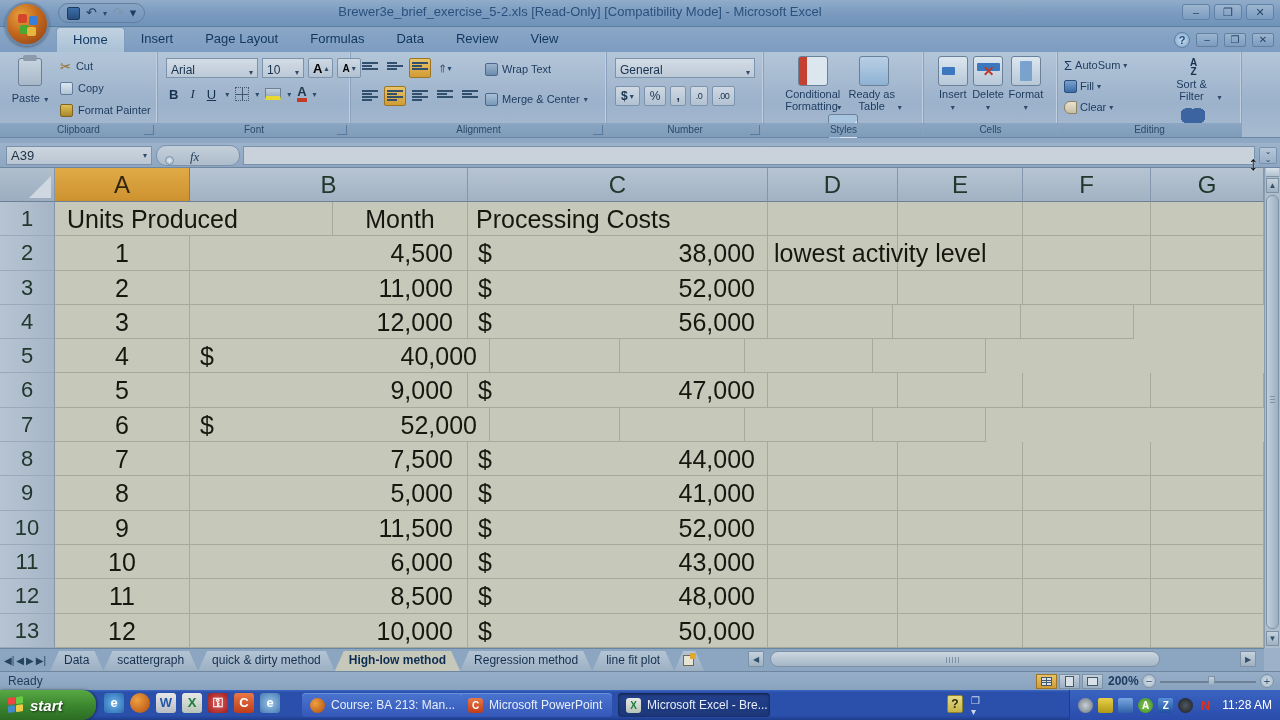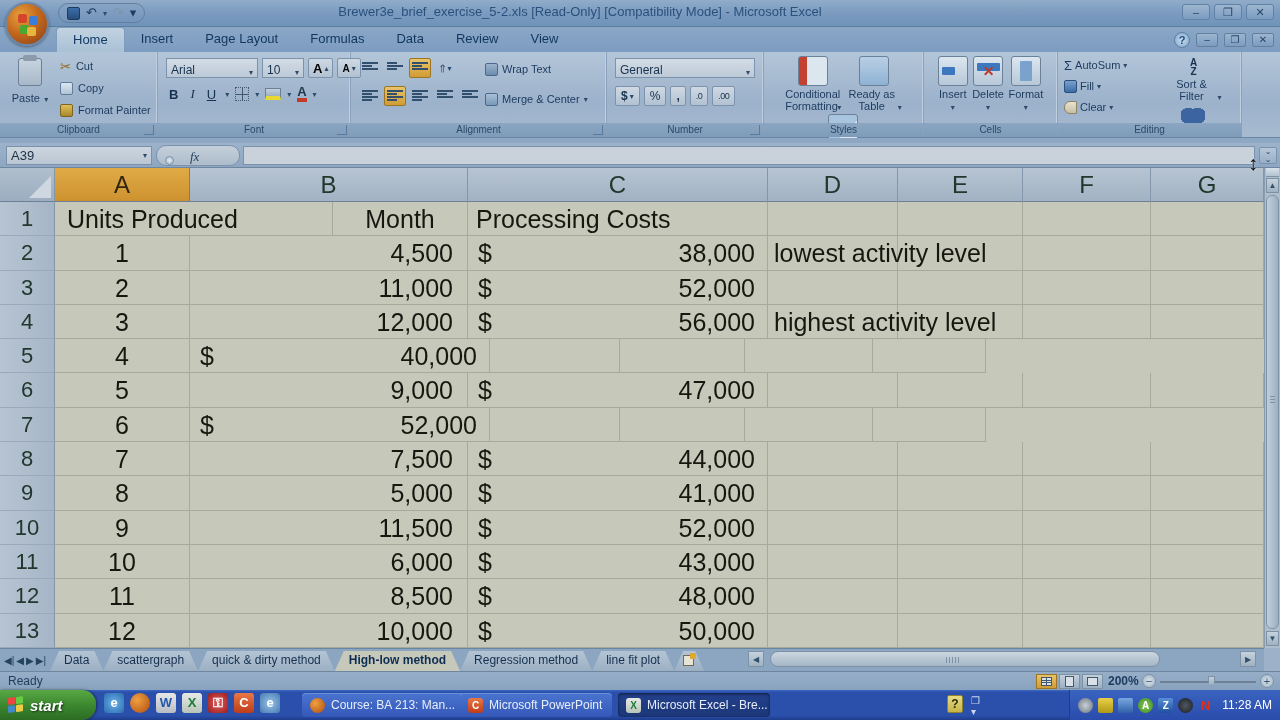--- a/index.html
+++ b/index.html
@@ -601,21 +601,20 @@
     </div>
 
     <div class="row">
       <div class="rowhdr">4</div>
       <div class="cell w-a ca">3</div>
       <div class="cell w-b cb">12,000</div>
       <div class="cell w-c cc">
           <span>$</span>
           <span>56,000</span>
         </div>
-      <div class="cell w-d cd">highest activity level</div>
       <div class="cell w-e"></div>
       <div class="cell w-f"></div>
       <div class="cell w-g"></div>
     </div>
 
     <div class="row">
       <div class="rowhdr">5</div>
       <div class="cell w-a ca">4</div>
       <div class="cell w-c cc">
           <span>$</span>

